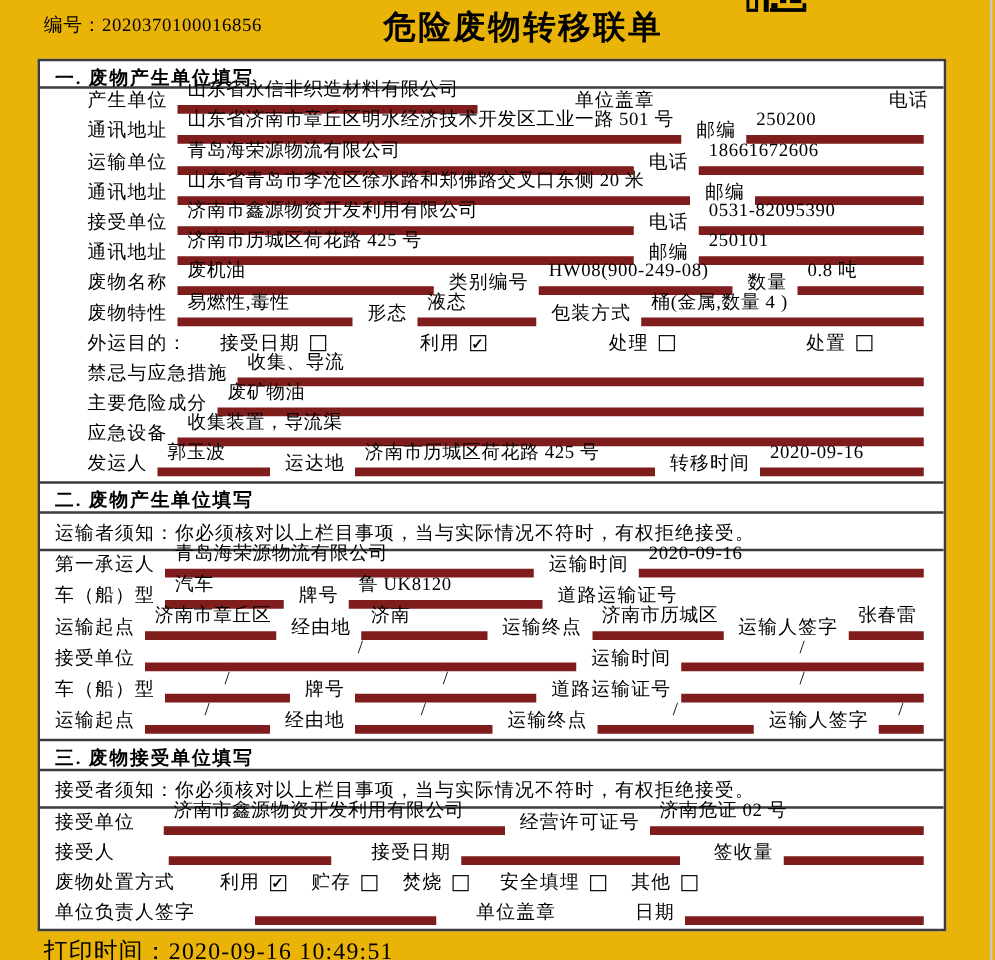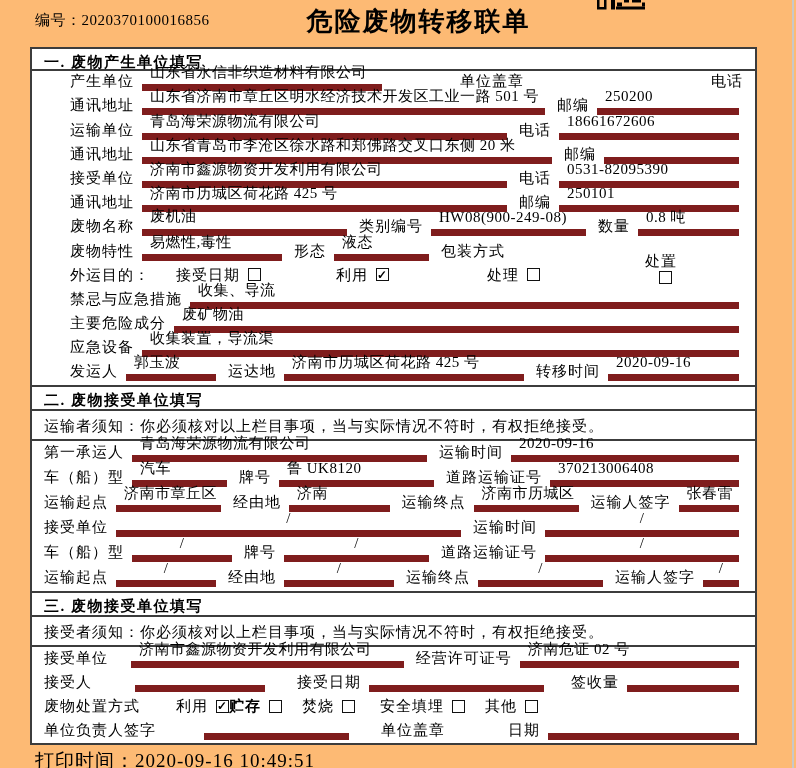--- a/index.html
+++ b/index.html
@@ -2,21 +2,21 @@
 <html><head>
 <meta charset="utf-8">
 <style>
   * { margin:0; padding:0; box-sizing:border-box; }
   html,body { background:#ffffff; }
   body {
     width:796px; height:768px;
     font-family:"Liberation Serif","DejaVu Serif",serif;
     color:#000; overflow:hidden;
   }
-  .page { position:relative; width:796px; height:768px; background:#fdba74; }
+  .page { position:relative; width:796px; height:768px; background:#eab308; }
 
   
   .serial { position:absolute; left:35px; top:11px; font-size:15px; letter-spacing:0.5px; white-space:nowrap; }
   .doc-title { position:absolute; left:0; right:0; top:4px; text-align:center; padding-left:41px;
     font-size:26px; font-weight:bold; letter-spacing:2px; white-space:nowrap; }
   .qr-frag { position:absolute; left:597px; top:0; }
   .right-edge { position:absolute; right:2px; top:0; bottom:0; width:2px; background:#c8c8c8; }
 
   
   .form { position:absolute; left:30px; top:47px; width:727px; height:698px;
@@ -113,36 +113,37 @@
         <span class="fld" style="width: 155px;">HW08(900-249-08)</span>
         <span class="lbl">数量</span>
         <span class="fld fill">0.8 吨</span>
       </div>
       <div class="row rh0">
         <span class="lbl">废物特性</span>
         <span class="fld" style="width: 140px;">易燃性,毒性</span>
         <span class="lbl">形态</span>
         <span class="fld" style="width: 95px;">液态</span>
         <span class="lbl">包装方式</span>
+        <span class="fld fill">桶(金属,数量 4 )</span>
       </div>
       <div class="row rh0">
         <span class="lbl">外运目的：</span>
         <span class="cb" style="margin-left: 18px;">
           <span>接受日期</span>
           <span class="box"></span>
         </span>
         <span class="cb" style="margin-left: 75px;">
           <span>利用</span>
           <span class="box">✓</span>
         </span>
         <span class="cb" style="margin-left: 98px;">
           <span>处理</span>
           <span class="box"></span>
         </span>
-        <span class="cb" style="margin-left: 105px; flex-direction: column;">
+        <span class="cb" style="margin-left: 105px;">
           <span>处置</span>
           <span class="box"></span>
         </span>
       </div>
       <div class="row rh0">
         <span class="lbl">禁忌与应急措施</span>
         <span class="fld fill">收集、导流</span>
       </div>
       <div class="row rh0">
         <span class="lbl">主要危险成分</span>
@@ -153,35 +154,34 @@
         <span class="fld fill">收集装置，导流渠</span>
       </div>
       <div class="row rh0">
         <span class="lbl">发运人</span>
         <span class="fld" style="width: 90px;">郭玉波</span>
         <span class="lbl">运达地</span>
         <span class="fld" style="width: 240px;">济南市历城区荷花路 425 号</span>
         <span class="lbl">转移时间</span>
         <span class="fld fill">2020-09-16</span>
       </div>
-      <div class="sec-head mid">二. 废物接受单位填写</div>
+      <div class="sec-head mid">二. 废物产生单位填写</div>
       <div class="note-row">运输者须知：你必须核对以上栏目事项，当与实际情况不符时，有权拒绝接受。</div>
       <div class="row rh1">
         <span class="lbl">第一承运人</span>
         <span class="fld" style="width: 295px;">青岛海荣源物流有限公司</span>
         <span class="lbl">运输时间</span>
         <span class="fld fill">2020-09-16</span>
       </div>
       <div class="row rh1">
         <span class="lbl">车（船）型</span>
         <span class="fld" style="width: 95px;">汽车</span>
         <span class="lbl">牌号</span>
         <span class="fld" style="width: 155px;">鲁 UK8120</span>
         <span class="lbl">道路运输证号</span>
-        <span class="fld fill">370213006408</span>
       </div>
       <div class="row rh1">
         <span class="lbl">运输起点</span>
         <span class="fld" style="width: 105px;">济南市章丘区</span>
         <span class="lbl">经由地</span>
         <span class="fld" style="width: 125px;">济南</span>
         <span class="lbl">运输终点</span>
         <span class="fld" style="width: 105px;">济南市历城区</span>
         <span class="lbl">运输人签字</span>
         <span class="fld fill">张春雷</span>
@@ -225,21 +225,21 @@
         <span class="fld" style="width: 175px;"></span>
         <span class="lbl" style="margin-left: 15px;">签收量</span>
         <span class="fld fill"></span>
       </div>
       <div class="row rh2">
         <span class="lbl">废物处置方式</span>
         <span class="cb" style="margin-left: 28px;">
           <span>利用</span>
           <span class="box">✓</span>
         </span>
-        <span class="cb" style=" font-weight: bold;">
+        <span class="cb" style="margin-left: 20px;">
           <span>贮存</span>
           <span class="box"></span>
         </span>
         <span class="cb" style="margin-left: 20px;">
           <span>焚烧</span>
           <span class="box"></span>
         </span>
         <span class="cb" style="margin-left: 25px;">
           <span>安全填埋</span>
           <span class="box"></span>

